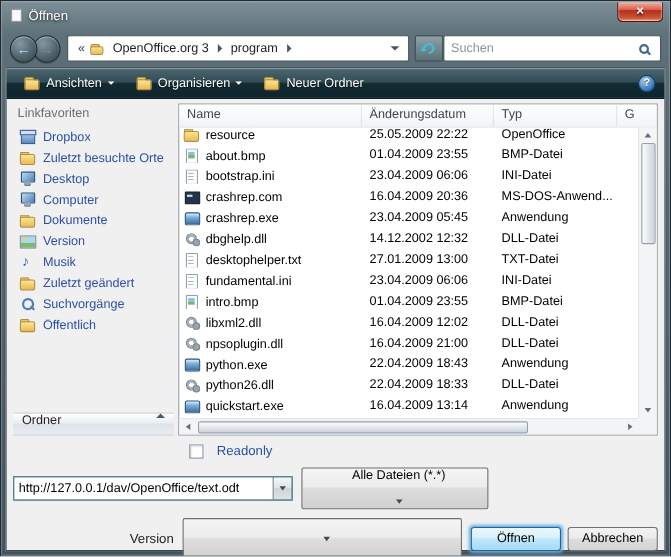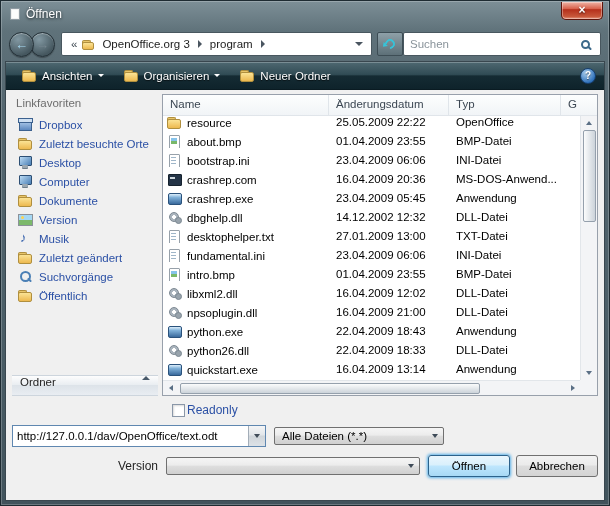--- a/index.html
+++ b/index.html
@@ -141,37 +141,37 @@
   .tri-down{width:0;height:0;border-left:3.5px solid transparent;border-right:3.5px solid transparent;
     border-top:4px solid #5a6f85;}
   .tri-left{width:0;height:0;border-top:3.5px solid transparent;border-bottom:3.5px solid transparent;
     border-right:4px solid #5a6f85;}
   .tri-right{width:0;height:0;border-top:3.5px solid transparent;border-bottom:3.5px solid transparent;
     border-left:4px solid #5a6f85;}
 
   
   .footer{flex:1;padding:7px 6px 0 6px;font-size:12px;color:#1f1f1f;}
   .frow-line{display:flex;align-items:center;margin-bottom:8px;}
-  .readonly-row{margin-left:160px;gap:2px;}
+  .readonly-row{margin-left:160px;gap:12px;}
   .checkbox{width:13px;height:13px;background:#fff;border:1px solid #8a97a8;flex:none;
     box-shadow:inset 1px 1px 2px rgba(0,0,0,.15);}
   .readonly-label{color:#2b50a5;}
   .flabel{width:146px;flex:none;text-align:right;margin-right:8px;}
   .filename-combo{width:254px;height:22px;flex:none;background:#14532d;border:1px solid #5f87b0;
     display:flex;align-items:center;margin-right:8px;}
   .filename-combo input{flex:1;min-width:0;border:none;outline:none;height:100%;padding:0 4px;
     font-size:11.5px;font-family:inherit;color:#000;}
   .combo-arrow{width:17px;height:100%;flex:none;border-left:1px solid #a3adb8;
     background:linear-gradient(180deg,#f4f5f6,#e2e6ea 45%,#cfd5da 50%,#dde2e7);
     display:flex;align-items:center;justify-content:center;}
   .combo-arrow .tri-down{border-top-color:#3f4b58;}
-  .select{height:18px;border:1px solid #707070;border-radius:2px;
+  .select{height:38px;border:1px solid #707070;border-radius:2px;
     background:linear-gradient(180deg,#f5f5f5,#ececec 45%,#dedede 50%,#d0d0d0);
     display:flex;align-items:center;justify-content:space-between;padding-left:7px;
-    font-size:11.5px;color:#000;}
+    font-size:11.5px;color:#000;flex-direction:column;}
   .filetype-select{width:170px;flex:none;}
   .version-select{width:254px;flex:none;margin-right:8px;}
   .sel-arrow{width:17px;height:100%;display:flex;align-items:center;justify-content:center;flex:none;}
   .sel-arrow .tri-down{border-top-color:#3f4b58;}
   .btns{display:flex;gap:6px;width:170px;flex:none;}
   .btn{flex:1;height:22px;font-size:11.5px;font-family:inherit;color:#000;
     border:1px solid #707070;border-radius:3px;
     background:linear-gradient(180deg,#f2f2f2,#ebebeb 45%,#dddddd 50%,#d4d4d4);}
   .btn.default{border-color:#2c628b;box-shadow:0 0 3px 1px #5ab1e8;
     background:linear-gradient(180deg,#eaf6fd,#d9f0fc 45%,#bee6fd 50%,#a7d9f5);}

